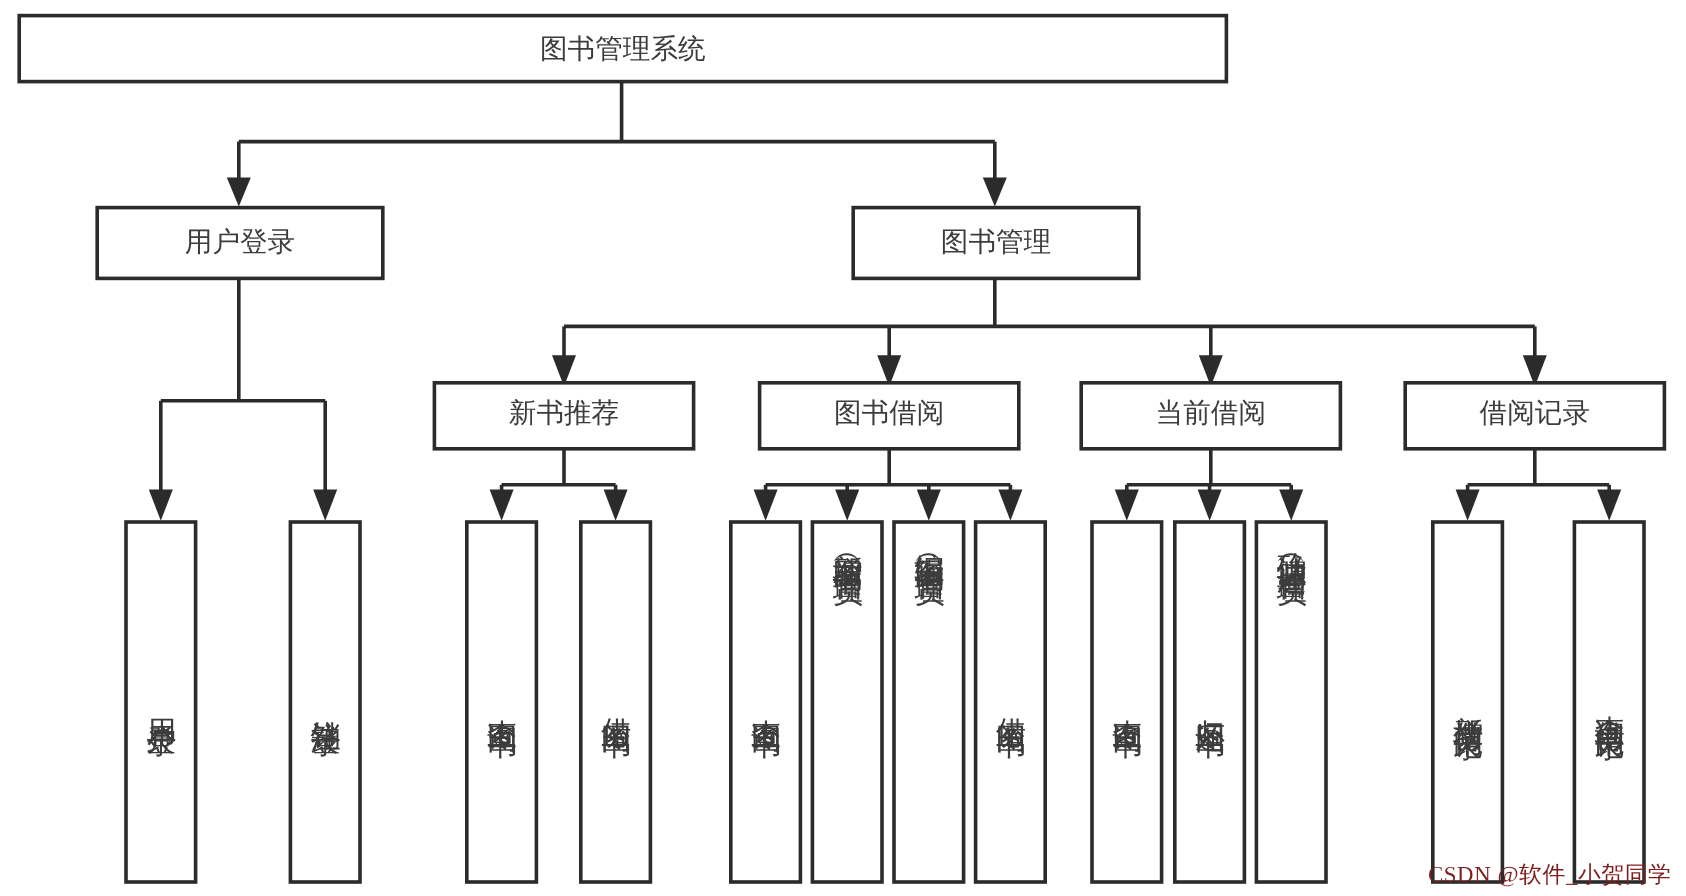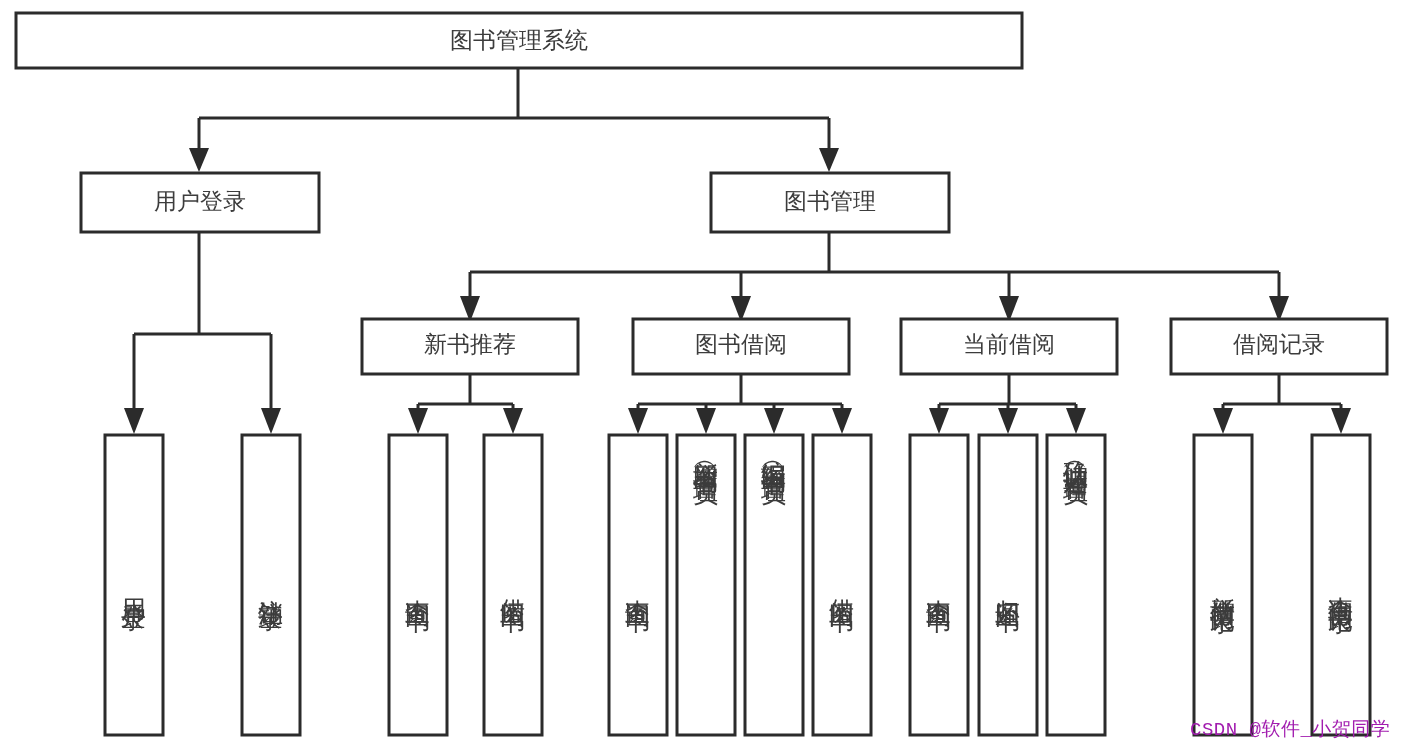--- a/index.html
+++ b/index.html
@@ -66,23 +66,23 @@
     line-height: 1.12;
     letter-spacing: 3px;
     color: #3c3c3c;
     white-space: nowrap;
     text-align: center;
   }
   .watermark {
     position: absolute;
     left: 1190px;
     top: 716px;
-    font-family: Liberation Mono, monospace;
+    font-family: Liberation Serif, serif;
     font-size: 19px;
-    color: #a21caf;
+    color: #7f1d1d;
     white-space: nowrap;
     letter-spacing: 0.5px;
     text-align: right;
   }
 </style>
 </head>
 <body>
 
 <div id="diagram-root">
 

